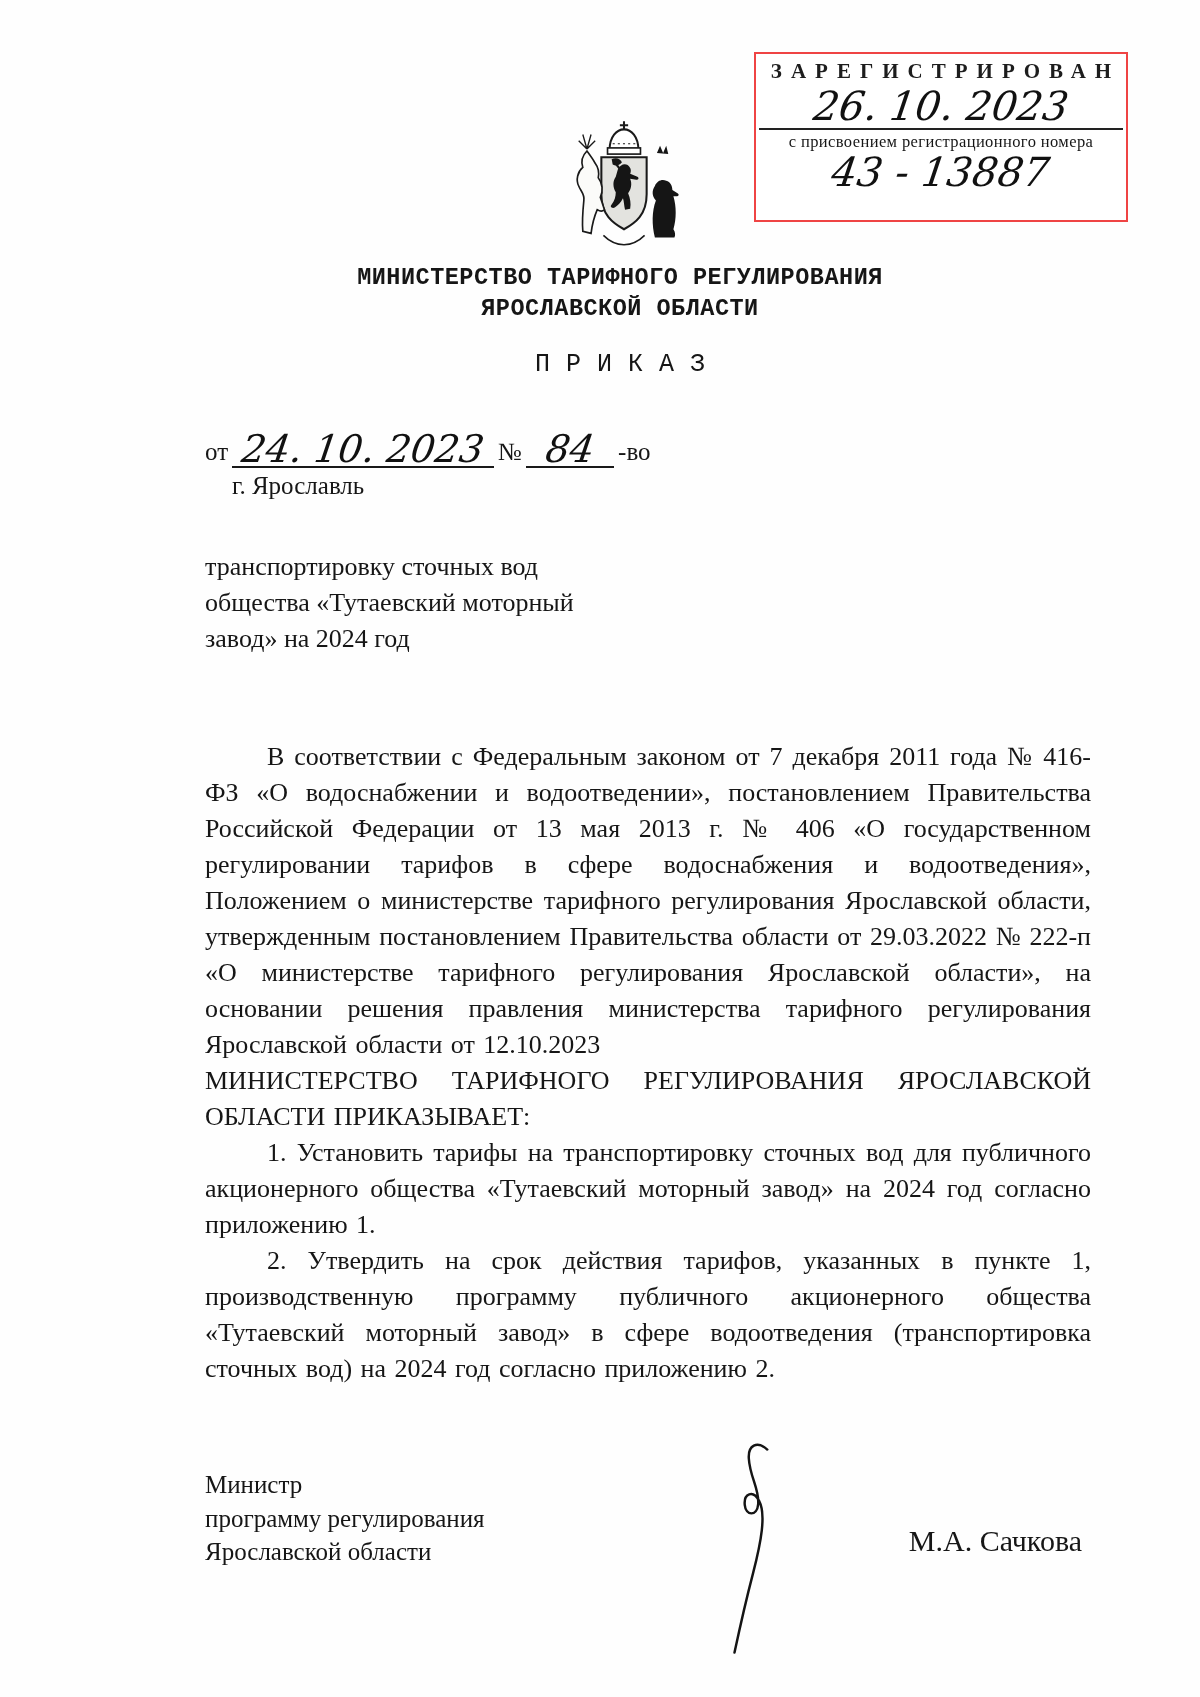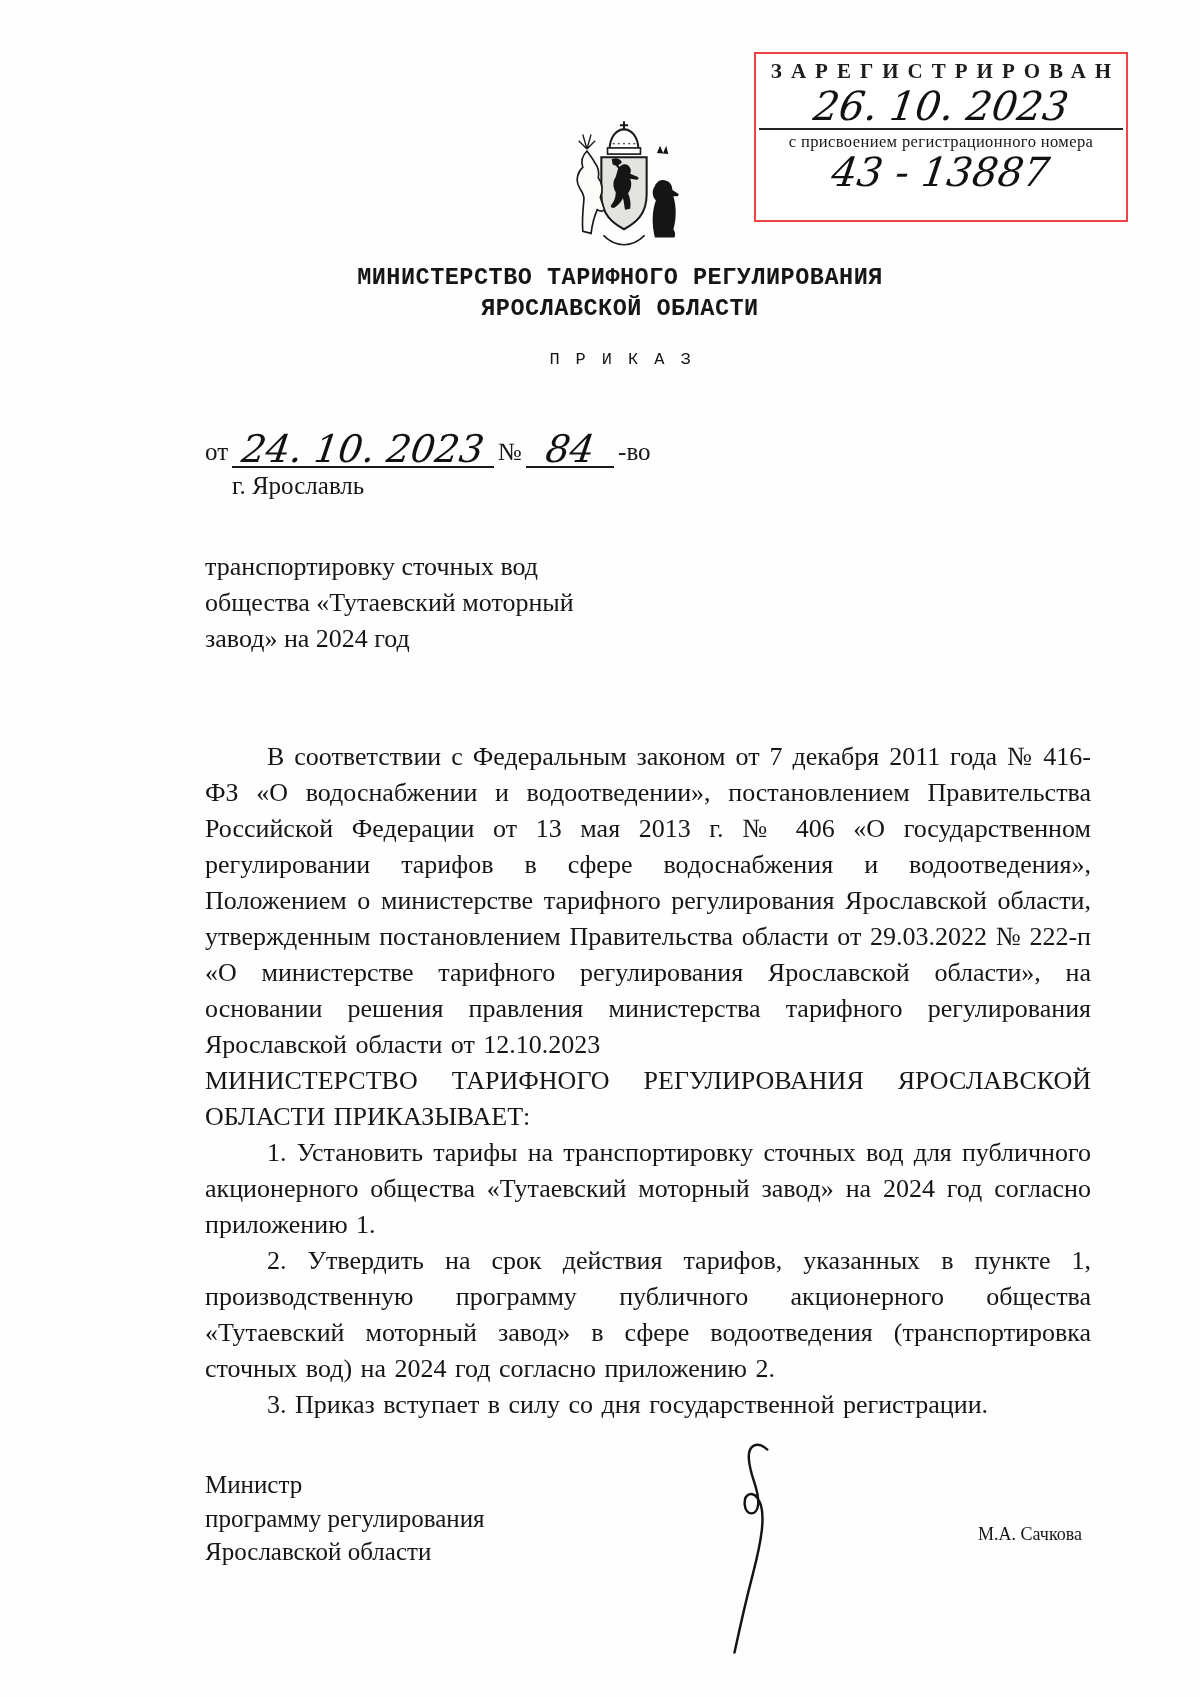--- a/index.html
+++ b/index.html
@@ -26,21 +26,21 @@
 
   .hw { font-style:italic; font-family:"DejaVu Serif",serif; color:#111; }
   .hw-skew { display:inline-block; transform:skewX(-8deg); }
 
   
   .emblem { position:absolute; left:556px; top:116px; width:136px; height:140px; }
 
   
   .header { position:absolute; left:40px; top:262px; width:1160px; text-align:center;font-family:Liberation Mono, monospace; }
   .h-line { font-size:23.5px; font-weight:bold; line-height:31px; letter-spacing:.5px; }
-  .doc-type { margin-top:26px; font-size:17px; letter-spacing:16px; text-indent:16px; }
+  .doc-type { margin-top:26px; font-size:25px; letter-spacing:16px; text-indent:16px; }
 
   
   .meta { position:absolute; left:205px; top:430px; font-size:25px; }
   .meta-row { display:flex; align-items:baseline; white-space:nowrap; }
   .u-line { border-bottom:2px solid #191919; padding:0 10px; margin:0 4px; }
   .meta .hw { font-size:38px; line-height:34px; position:relative; top:2px; }
   .city { margin-top:4px; font-size:25px;margin-left:27px; }
 
   
   .subject { position:absolute; left:205px; top:549px; font-size:26px; line-height:36px; }
@@ -48,21 +48,21 @@
   
   .body-text {
     position:absolute; left:205px; top:739px; width:886px;
     font-size:26px; line-height:36px; text-align:justify; word-spacing:2px;
   }
   .body-text p { margin:0; }
   .body-text p.indent { text-indent:62px; }
 
   
   .sig-block { position:absolute; left:205px; top:1468px; font-size:25px; line-height:33.5px; }
-  .sig-name  { position:absolute; right:118px; top:1524px; font-size:18px; }
+  .sig-name  { position:absolute; right:118px; top:1524px; font-size:30px; }
   .sig-svg   { position:absolute; left:714px; top:1436px; width:82px; height:228px; }
 </style>
 </head>
 <body>
 
 <div class="page">
 
   <svg class="emblem" viewBox="0 0 132 136" xmlns="http://www.w3.org/2000/svg">
 
     <g>
@@ -130,21 +130,20 @@
     <div>транспортировку сточных вод</div>
     <div>общества «Тутаевский моторный</div>
     <div>завод» на 2024 год</div>
   </div>
 
   <div class="body-text">
     <p class="indent">В соответствии с Федеральным законом от 7 декабря 2011 года № 416-ФЗ «О водоснабжении и водоотведении», постановлением Правительства Российской Федерации от 13 мая 2013 г. № 406 «О государственном регулировании тарифов в сфере водоснабжения и водоотведения», Положением о министерстве тарифного регулирования Ярославской области, утвержденным постановлением Правительства области от 29.03.2022 № 222-п «О министерстве тарифного регулирования Ярославской области», на основании решения правления министерства тарифного регулирования Ярославской области от 12.10.2023</p>
     <p>МИНИСТЕРСТВО ТАРИФНОГО РЕГУЛИРОВАНИЯ ЯРОСЛАВСКОЙ ОБЛАСТИ ПРИКАЗЫВАЕТ:</p>
     <p class="indent">1. Установить тарифы на транспортировку сточных вод для публичного акционерного общества «Тутаевский моторный завод» на 2024 год согласно приложению 1.</p>
     <p class="indent">2. Утвердить на срок действия тарифов, указанных в пункте 1, производственную программу публичного акционерного общества «Тутаевский моторный завод» в сфере водоотведения (транспортировка сточных вод) на 2024 год согласно приложению 2.</p>
-    <p class="indent">3. Приказ вступает в силу со дня государственной регистрации.</p>
   </div>
 
   <div class="sig-block">
     <div>Министр</div>
     <div>программу регулирования</div>
     <div>Ярославской области</div>
   </div>
 
   <svg class="sig-svg" viewBox="0 0 80 220" xmlns="http://www.w3.org/2000/svg">
     <path d="M52 12 C42 3 33 8 34 21 C35 39 45 52 43 66 C42 77 31 77 30 66 C29 55 38 51 44 62 C51 75 46 102 38 133 C32 156 26 182 20 210" fill="none" stroke="#141414" stroke-width="2.4" stroke-linecap="round"></path>

